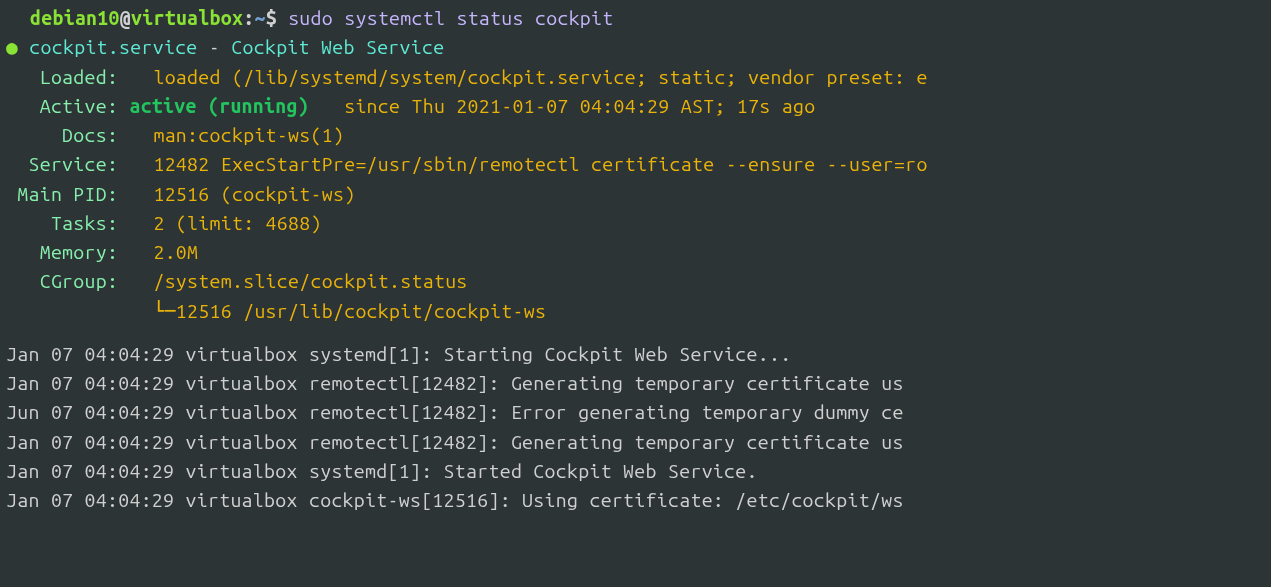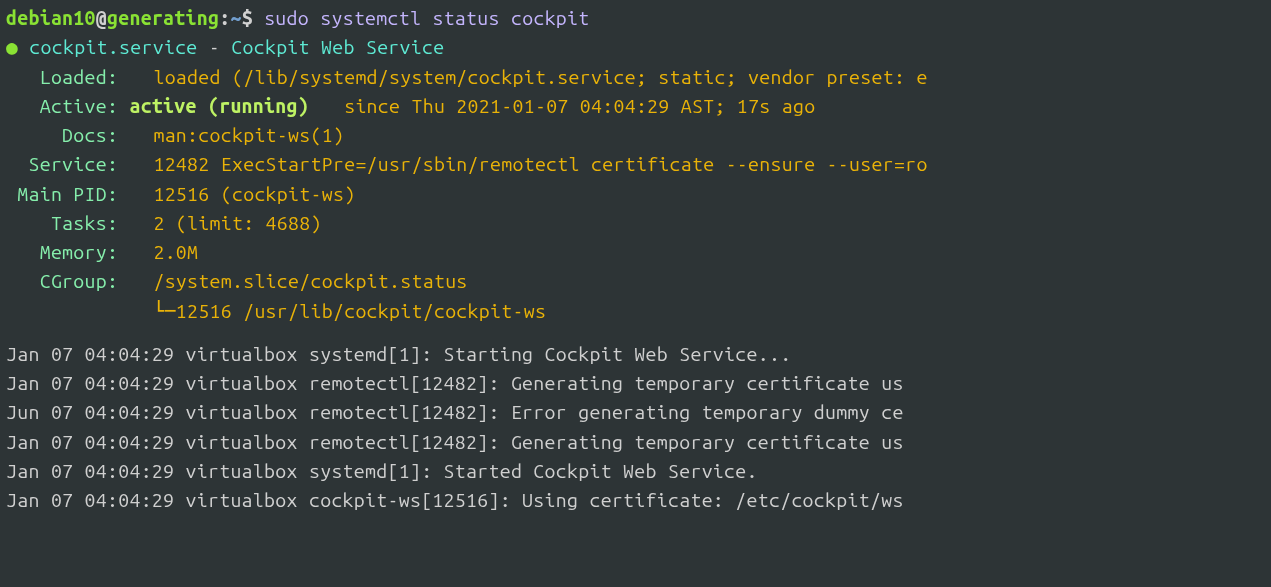--- a/index.html
+++ b/index.html
@@ -20,20 +20,21 @@
       height: 587px;
       letter-spacing: 0.3px;
     }
     .term-line {
       display: block;
       white-space: pre;
     }
     .prompt-user {
       color: #8ae234;
       font-weight: bold;
+      margin-left: 24px;
     }
     .prompt-host {
       color: #8ae234;
       font-weight: bold;
     }
     .prompt-path {
       color: #729fcf;
       font-weight: bold;
     }
     .prompt-sep {
@@ -44,41 +45,41 @@
       color: #c4b5fd;
     }
     .bullet-green {
       color: #8ae234;
       font-weight: bold;
     }
     .svc-name {
       color: #5eead4;
     }
     .active-running {
-      color: #bef264;
+      color: #22c55e;
       font-weight: bold;
     }
     .label {
       color: #86efac;
     }
     .val {
       color: #eab308;
       margin-left: 24px;
     }
     .log {
       color: #d0d0d0;
     }
     .spacer {
       height: 14px;
     }
   </style>
 </head>
 <body>
 
-<div class="term-line"><span class="prompt-user">debian10</span><span class="prompt-sep">@</span><span class="prompt-host">generating</span><span class="prompt-sep">:</span><span class="prompt-path">~</span><span class="prompt-sep">$ </span><span class="cmd">sudo systemctl status cockpit</span></div>
+<div class="term-line"><span class="prompt-user">debian10</span><span class="prompt-sep">@</span><span class="prompt-host">virtualbox</span><span class="prompt-sep">:</span><span class="prompt-path">~</span><span class="prompt-sep">$ </span><span class="cmd">sudo systemctl status cockpit</span></div>
 
 <div class="term-line"><span class="bullet-green">●</span><span> </span><span class="svc-name">cockpit.service</span><span> - </span><span class="svc-name">Cockpit Web Service</span></div>
 
 <div class="term-line"><span class="label">   Loaded: </span><span class="val">loaded (/lib/systemd/system/cockpit.service; static; vendor preset: e</span></div>
 
 <div class="term-line"><span class="label">   Active: </span><span class="active-running">active (running)</span><span class="val"> since Thu 2021-01-07 04:04:29 AST; 17s ago</span></div>
 
 <div class="term-line"><span class="label">     Docs: </span><span class="val">man:cockpit-ws(1)</span></div>
 
 <div class="term-line"><span class="label">  Service: </span><span class="val">12482 ExecStartPre=/usr/sbin/remotectl certificate --ensure --user=ro</span></div>

